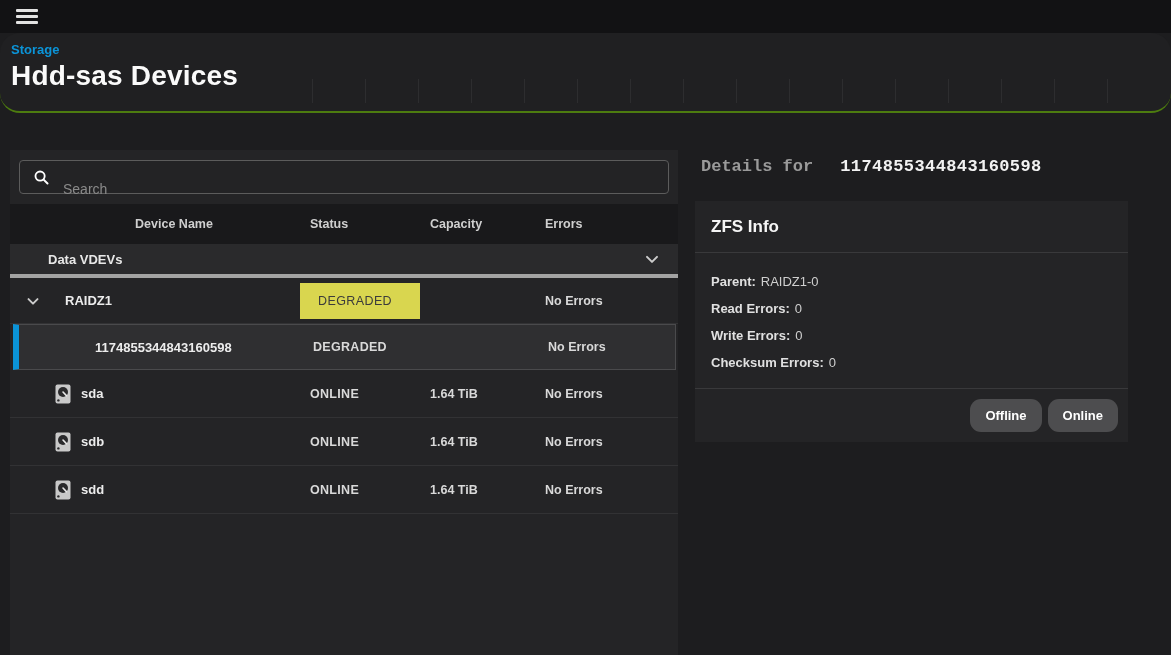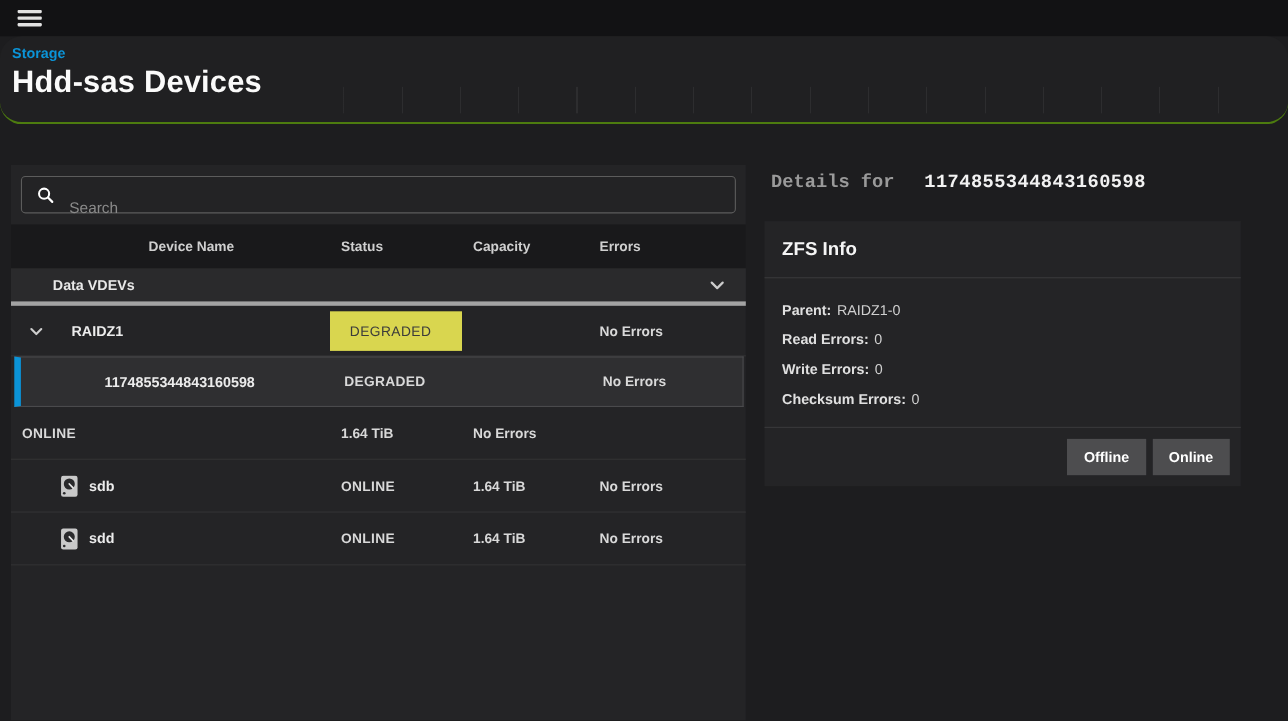--- a/index.html
+++ b/index.html
@@ -127,21 +127,21 @@
   .field .f-lbl { font-weight:bold; color:#e0e0e0; }
   .field .f-val { color:#cfcfcf; margin-left:5px; }
   .card-message { font-size:13.5px; color:#e0e0e0; padding:6px 0; }
   .card-footer {
     border-top:1px solid #39393b;
     padding:10px 10px; display:flex; justify-content:flex-end; gap:6px;
   }
   .btn {
     background:#4d4d4f; color:#fff; font-weight:bold; font-size:13px;
     font-family:"Liberation Sans", sans-serif;
-    border:none; border-radius:0; padding:9px 15px; cursor:pointer;
+    border:none; border-radius:11px; padding:9px 15px; cursor:pointer;
   }
 </style>
 </head>
 <body>
 
 <div class="topbar">
   <div class="hamburger">
     <span></span>
       <span></span>
       <span></span>
@@ -203,52 +203,63 @@
     <div class="grid-row row selected">
       <div class="name-cell">
         <span class="name-text">1174855344843160598</span>
       </div>
       <div class="cell status">DEGRADED</div>
       <div class="cell capacity"></div>
       <div class="cell errors">No Errors</div>
     </div>
 
     <div class="grid-row row disk">
-      <div class="cell status">ONLINE</div>
-      <div class="cell capacity">1.64 TiB</div>
-      <div class="cell errors">No Errors</div>
-    </div>
-
-    <div class="grid-row row disk">
       <div class="name-cell">
         <span class="hdd">
           <svg width="16" height="20" viewBox="0 0 16 20">
               <rect x="0.5" y="0.5" width="15" height="19" rx="2" fill="#c9c9c9"></rect>
               <circle cx="8" cy="8" r="5" fill="#2a2a2c"></circle>
               <line x1="8" y1="8" x2="11.4" y2="11.6" stroke="#e8e8e8" stroke-width="1.6" stroke-linecap="round"></line>
               <circle cx="3.4" cy="16.4" r="1.2" fill="#2a2a2c"></circle>
             </svg>
         </span>
-        <span class="name-text">sdb</span>
+        <span class="name-text">sda</span>
       </div>
       <div class="cell status">ONLINE</div>
       <div class="cell capacity">1.64 TiB</div>
       <div class="cell errors">No Errors</div>
     </div>
 
     <div class="grid-row row disk">
       <div class="name-cell">
         <span class="hdd">
           <svg width="16" height="20" viewBox="0 0 16 20">
               <rect x="0.5" y="0.5" width="15" height="19" rx="2" fill="#c9c9c9"></rect>
               <circle cx="8" cy="8" r="5" fill="#2a2a2c"></circle>
               <line x1="8" y1="8" x2="11.4" y2="11.6" stroke="#e8e8e8" stroke-width="1.6" stroke-linecap="round"></line>
               <circle cx="3.4" cy="16.4" r="1.2" fill="#2a2a2c"></circle>
             </svg>
         </span>
+        <span class="name-text">sdb</span>
+      </div>
+      <div class="cell status">ONLINE</div>
+      <div class="cell capacity">1.64 TiB</div>
+      <div class="cell errors">No Errors</div>
+    </div>
+
+    <div class="grid-row row disk">
+      <div class="name-cell">
+        <span class="hdd">
+          <svg width="16" height="20" viewBox="0 0 16 20">
+              <rect x="0.5" y="0.5" width="15" height="19" rx="2" fill="#c9c9c9"></rect>
+              <circle cx="8" cy="8" r="5" fill="#2a2a2c"></circle>
+              <line x1="8" y1="8" x2="11.4" y2="11.6" stroke="#e8e8e8" stroke-width="1.6" stroke-linecap="round"></line>
+              <circle cx="3.4" cy="16.4" r="1.2" fill="#2a2a2c"></circle>
+            </svg>
+        </span>
         <span class="name-text">sdd</span>
       </div>
       <div class="cell status">ONLINE</div>
       <div class="cell capacity">1.64 TiB</div>
       <div class="cell errors">No Errors</div>
     </div>
 
     <div class="table-filler"></div>
   </div>
 

